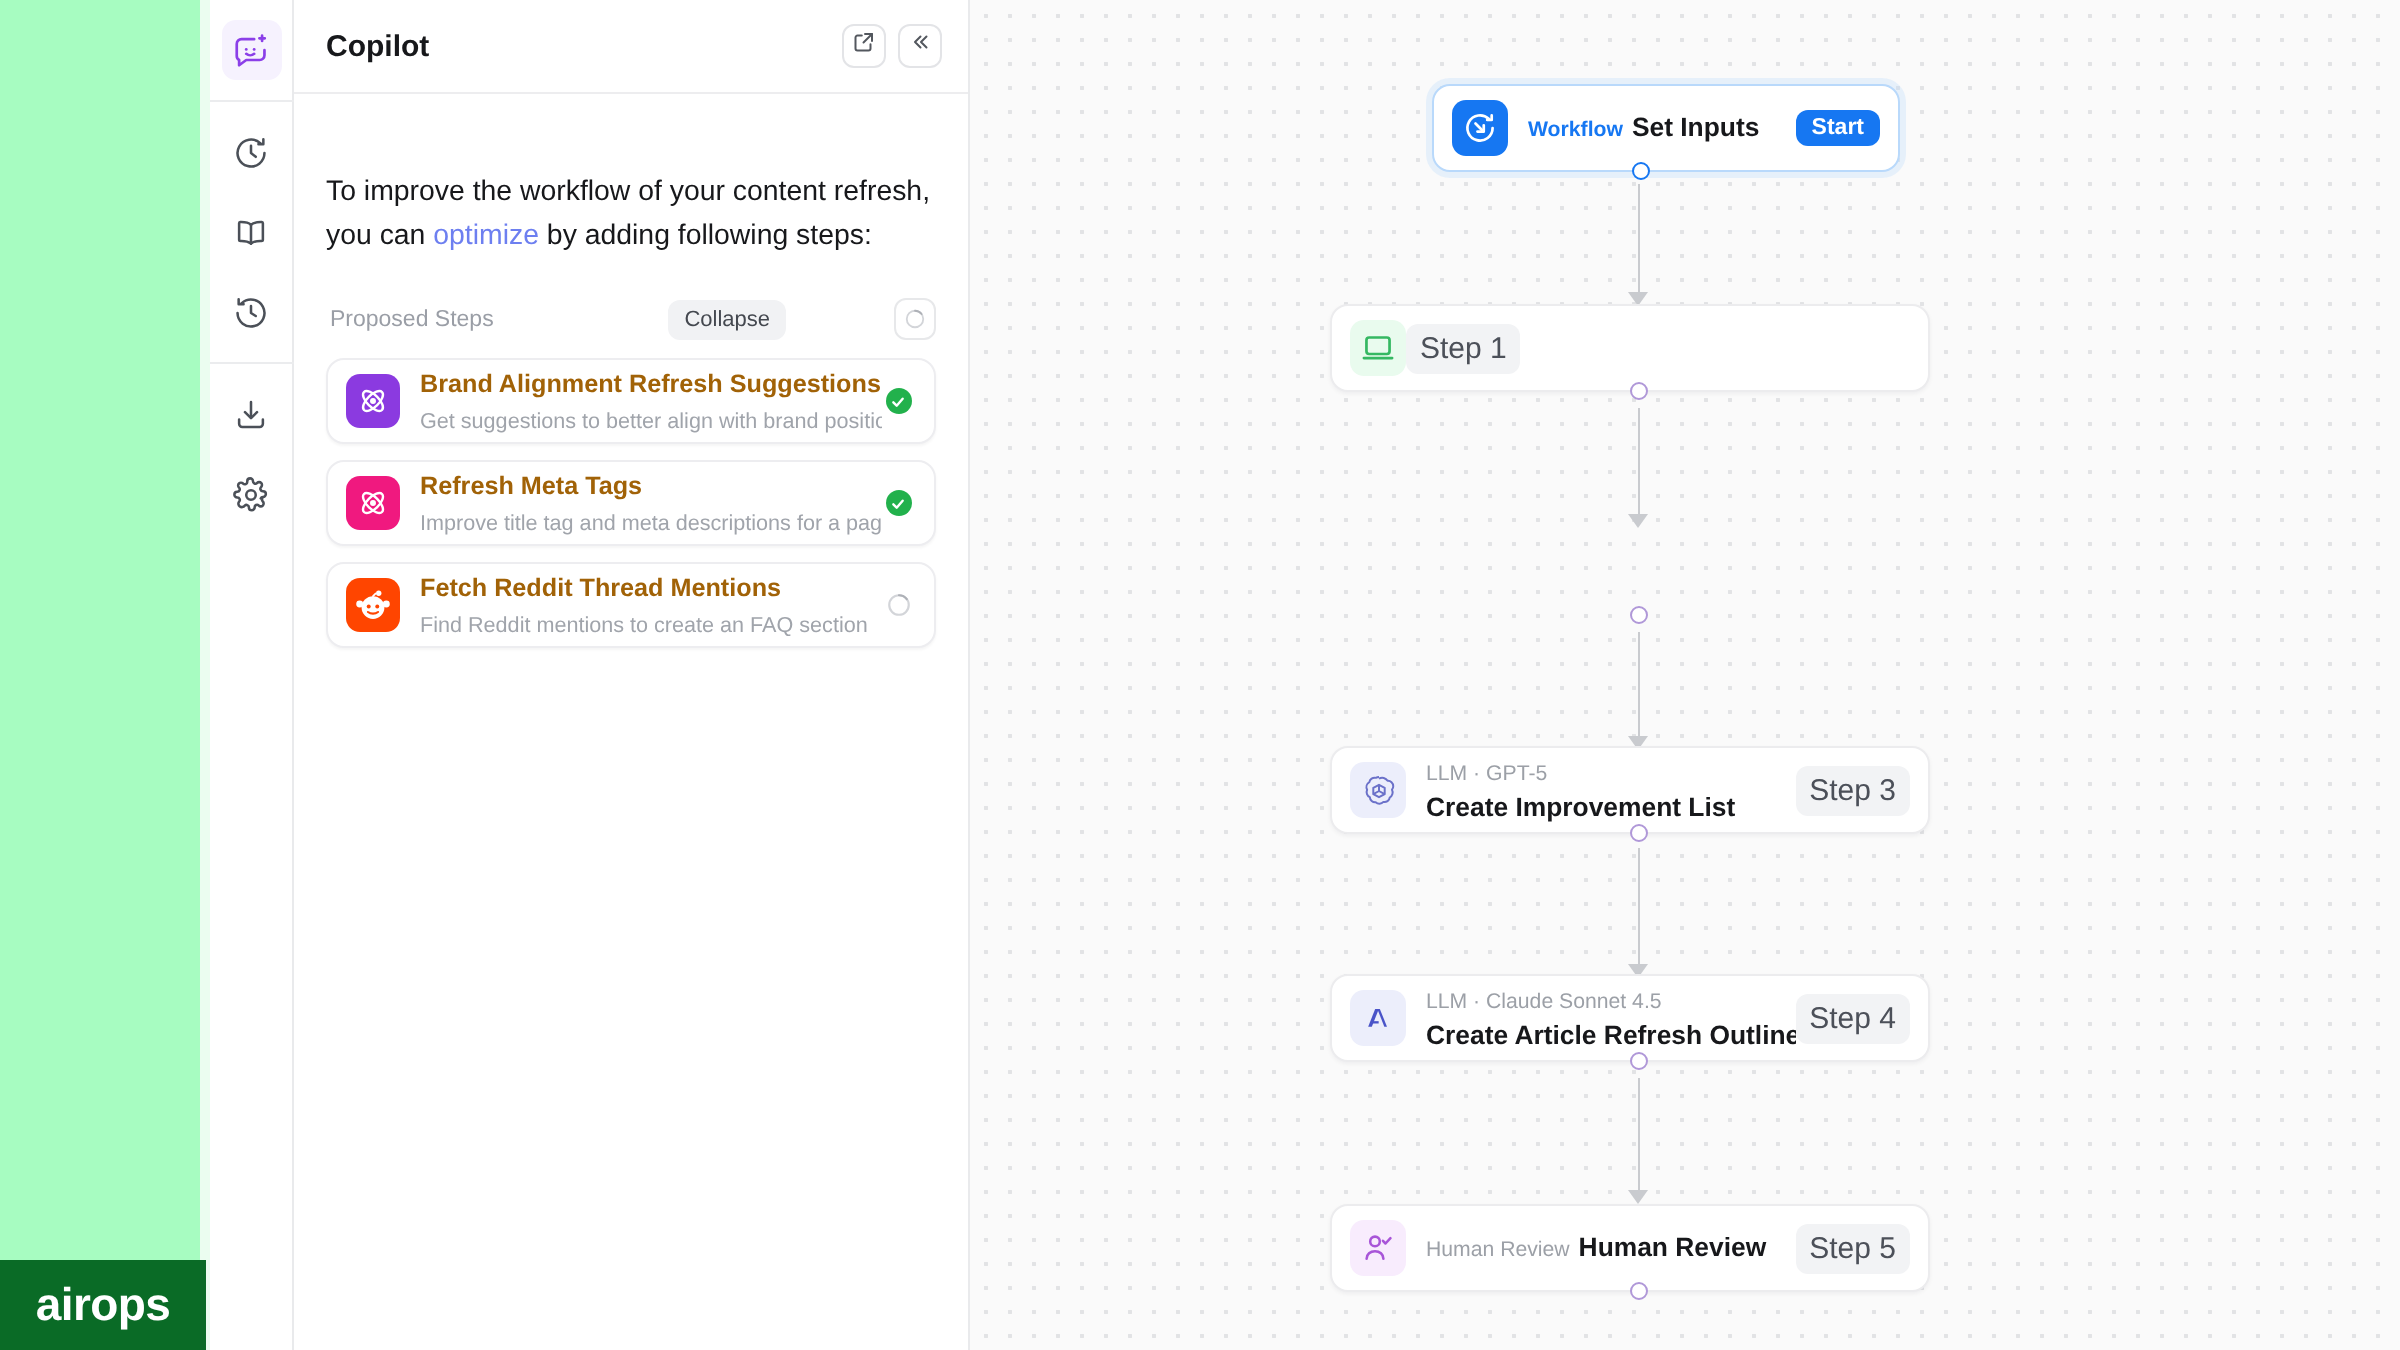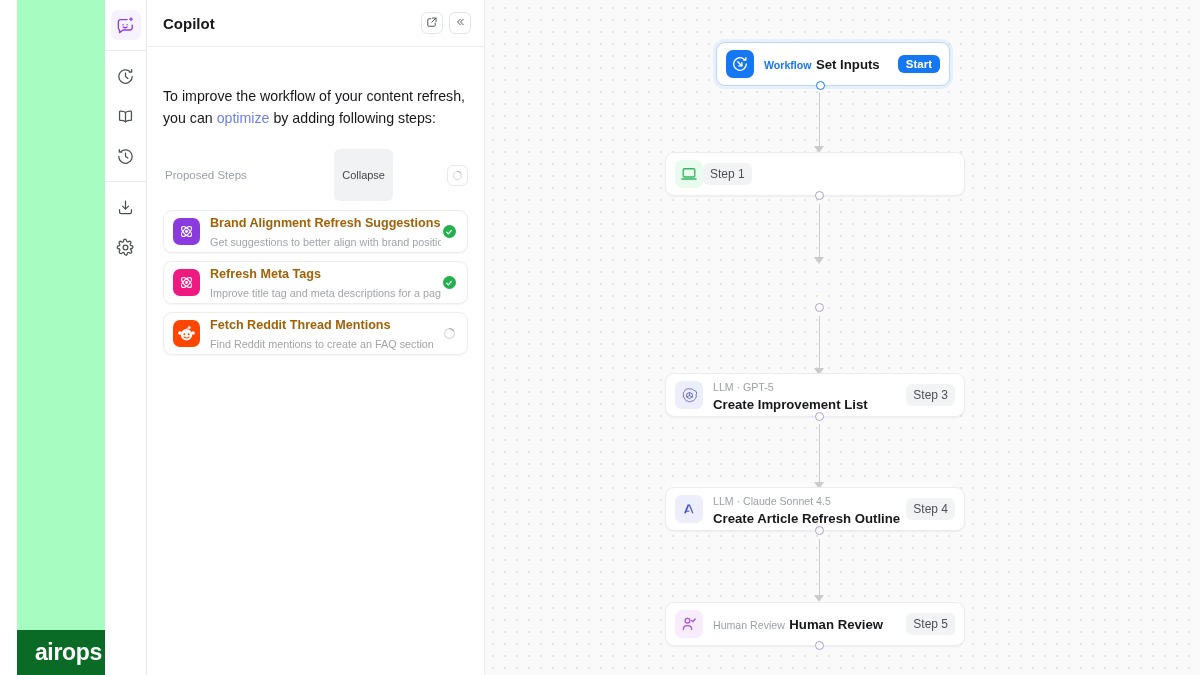--- a/index.html
+++ b/index.html
@@ -6,21 +6,21 @@
   html, body {
     width: 1200px; height: 675px;
     font-family: "Liberation Sans", sans-serif;
     background: #ffffff;
     overflow: hidden;
   }
   #app { position: relative; width: 1200px; height: 675px; display: flex; }
 
   
   .green-strip {
-    position: absolute; left: 17px; top: 0; width: 105px; height: 675px;
+    position: absolute; left: 0; top: 0; width: 105px; height: 675px;
     background: #ebfdf0;
   }
   .green-strip-accent {
     position: absolute; left: 0; top: 0; width: 100px; height: 675px;
     background: #a7fcc1;
   }
   .logo-block {
     position: absolute; left: 0; bottom: 0; width: 103px; height: 45px;
     background: #0a6b26; display: flex; align-items: center; justify-content: center;
   }
@@ -72,21 +72,21 @@
     margin-top: 15px; font-size: 14.2px; line-height: 1.52; color: #17181b;
   }
   .assistant-msg .lnk { color: #6d7ff0; }
 
   .proposed-row {
     display: flex; align-items: center; margin-top: 20px; padding-left: 2px; gap: 48px;
   }
   .proposed-label { font-size: 11.5px; color: #9a9ea6; flex: 1; }
   .collapse-pill {
     font-size: 11px; color: #44484f; background: #f1f2f4;
-    padding: 20px 8px; border-radius: 6px; cursor: pointer;
+    padding: 4px 8px; border-radius: 6px; cursor: pointer;
   }
   .spin-btn {
     width: 21px; height: 21px; border: 1px solid #e7e8ea; border-radius: 6px;
     margin-left: 6px; display: flex; align-items: center; justify-content: center;
     background: #fff; cursor: pointer;
   }
   .spinner { width: 11px; height: 11px; }
   .spinner circle { fill: none; stroke: #d3d5d9; stroke-width: 2; }
   .spinner path { fill: none; stroke: #aeb1b7; stroke-width: 2; stroke-linecap: round; }
 
@@ -155,21 +155,21 @@
   .node-text { flex: 1; margin-left: 10px; overflow: hidden; }
   .node-sub  { font-size: 10.6px; color: #9ca0a7; line-height: 1.25; white-space: nowrap; }
   .node-sub.blue { color: #1677f2; font-weight: 600; }
   .node-sub.pinky { color: #8e8d92; }
   .node-title {
     font-size: 13.2px; font-weight: 700; color: #17181b; line-height: 1.3;
     margin-top: 1px; white-space: nowrap;
   }
   .node-title.pinky { color: #ec3a80; }
   .step-badge {
-    font-size: 12px; color: #4c5059; background: #f2f3f5;
+    font-size: 15px; color: #4c5059; background: #f2f3f5;
     padding: 4px 7px; border-radius: 6px; white-space: nowrap;
   }
   .start-badge {
     font-size: 11.5px; font-weight: 700; color: #ffffff; background: #1677f2;
     padding: 3px 8px; border-radius: 6px; white-space: nowrap;
   }
   .port {
     position: absolute; width: 9px; height: 9px; border-radius: 50%;
     background: #ffffff; border: 1.6px solid #b098d8; left: 330px;
   }

